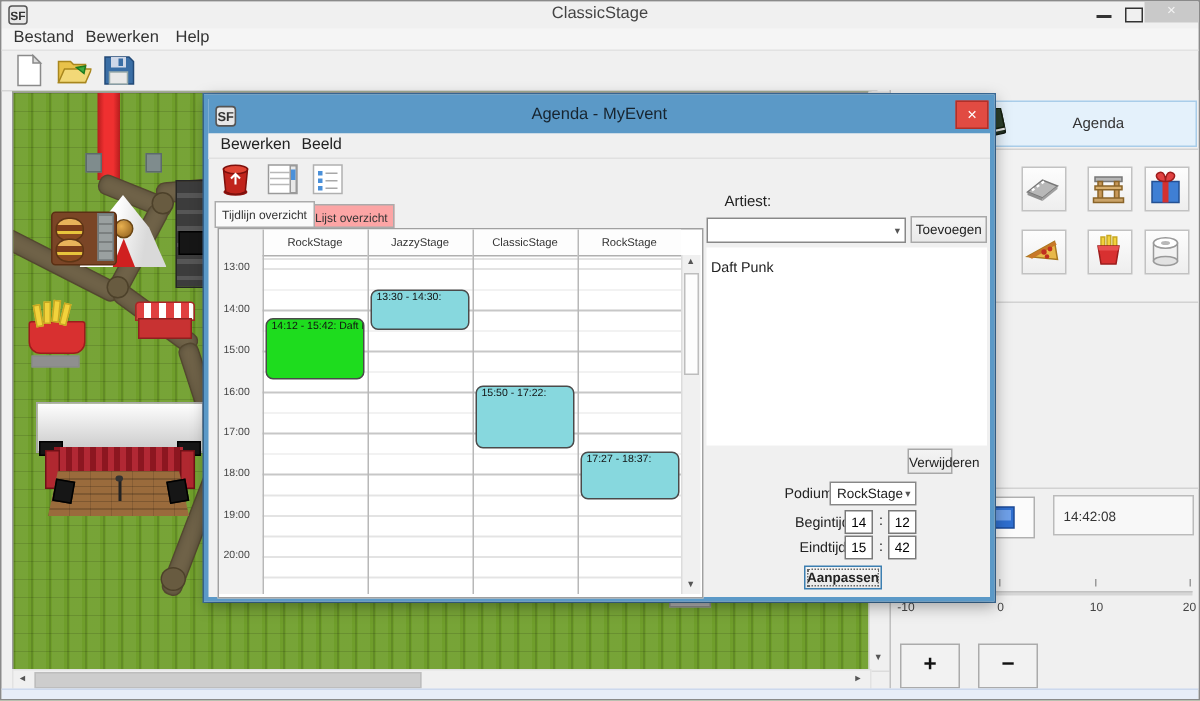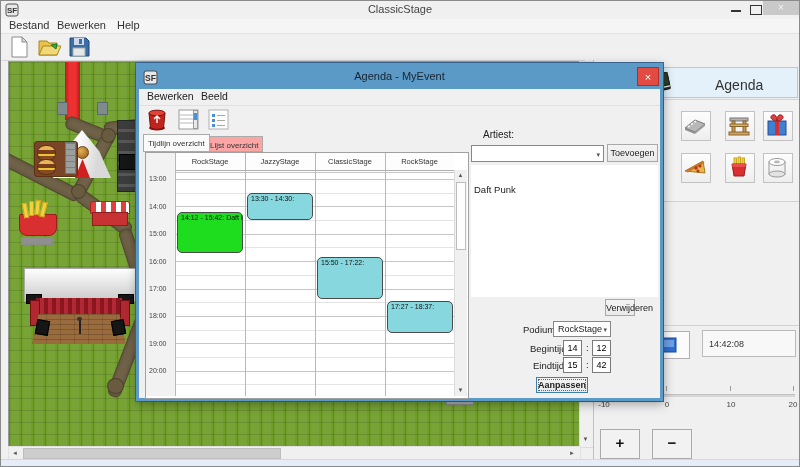--- a/index.html
+++ b/index.html
@@ -24,21 +24,21 @@
         repeating-linear-gradient(to right, transparent 0 2px, rgba(255,255,255,.06) 2px 10px, transparent 10px 12px);}
   .path{background:#6f6248;border:1px solid rgba(50,40,20,.45);border-radius:6px;box-shadow:inset 0 0 4px rgba(0,0,0,.25);}
   .blob{background:#685b40;border:1px solid rgba(50,40,20,.5);border-radius:50%;}
   .carpet{left:56px;top:0;width:15px;height:58px;background:linear-gradient(90deg,#b51d1d,#ef3030 30%,#ef3030 70%,#b51d1d);}
   .scroll{background:#f0f0f0;}
   .thumb{background:#cdcdcd;border:1px solid #bdbdbd;}
   .arrow{color:#555;font-size:6px;text-align:center;}
   
   .sidebar{left:592px;top:59px;width:206px;height:399px;background:#f0f0f0;border-left:1px solid #c0c0c0;}
   .agendaBtn{left:8px;top:7px;width:194px;height:29px;background:#e4f1fb;border:1px solid #a9cde9;}
-  .agendaBtn .lbl{position:absolute;left:112px;top:9px;font-size:14px;color:#333;}
+  .agendaBtn .lbl{position:absolute;left:112px;top:9px;font-size:10px;color:#333;}
   .iconPanel{left:4px;top:39px;width:200px;height:102px;background:#f2f2f2;border:1px solid #d2d2d2;}
   .shopBtn{width:28px;height:28px;background:linear-gradient(#fdfdfd,#eee);border:1px solid #c2c2c2;}
   .emptyPanel{left:4px;top:141px;width:200px;height:123px;background:#f0f0f0;border:1px solid #d2d2d2;}
   .imgBtn{left:48px;top:271px;width:46px;height:26px;background:#fbfbfb;border:1px solid #b0b0b0;}
   .timeBox{left:108px;top:270px;width:94px;height:27px;background:#f8f8f8;border:1px solid #bbb;font-size:9px;color:#333;line-height:27px;padding-left:6px;box-sizing:border-box;}
   .groove{left:8px;top:334px;width:193px;height:2px;background:#d6d6d6;border-top:1px solid #c2c2c2;}
   .tick{width:1px;height:5px;background:#9a9a9a;top:326px;}
   .ticklbl{top:340px;font-size:8px;color:#444;transform:translateX(-50%);text-align:center;}
   .zbtn{top:369px;width:38px;height:28px;background:#f2f2f2;border:1px solid #ababab;font-size:15px;font-weight:bold;color:#111;text-align:center;line-height:26px;}
   .zoomBox{left:108px;top:369px;width:93px;height:29px;background:#fff;border:1px solid #b8b8b8;font-size:9px;color:#333;line-height:29px;padding-left:6px;box-sizing:border-box;}
@@ -358,21 +358,21 @@
       </div>
     </div>
 
     <div class="ab lblr" style="left:344px;top:63px;font-size:10px;">Artiest:</div>
     <div class="ab combo" style="left:332px;top:79px;width:133px;height:17px;line-height:16px;">
       <span></span>
       <span class="chev" style="line-height:17px;">▾</span>
     </div>
     <div class="ab btn" style="left:468px;top:78px;width:51px;height:18px;line-height:17px;">Toevoegen</div>
     <div class="ab listbox">
-      <div style="padding:19px 3px;">Daft Punk</div>
+      <div style="padding:8px 3px;">Daft Punk</div>
     </div>
     <div class="ab btn" style="left:466px;top:233px;width:30px;height:17px;line-height:16px;">Verwijderen</div>
     <div class="ab lblr" style="left:384px;top:258px;">Podium:</div>
     <div class="ab combo" style="left:414px;top:255px;width:58px;height:16px;">
       <span>RockStage</span>
       <span class="chev" style="line-height:16px;">▾</span>
     </div>
     <div class="ab lblr" style="left:391px;top:277px;">Begintijd:</div>
     <input class="ab tin" style="left: 424px; top: 274px;" value="14">
     <span class="ab lblr" style="left:447px;top:276px;">:</span>

